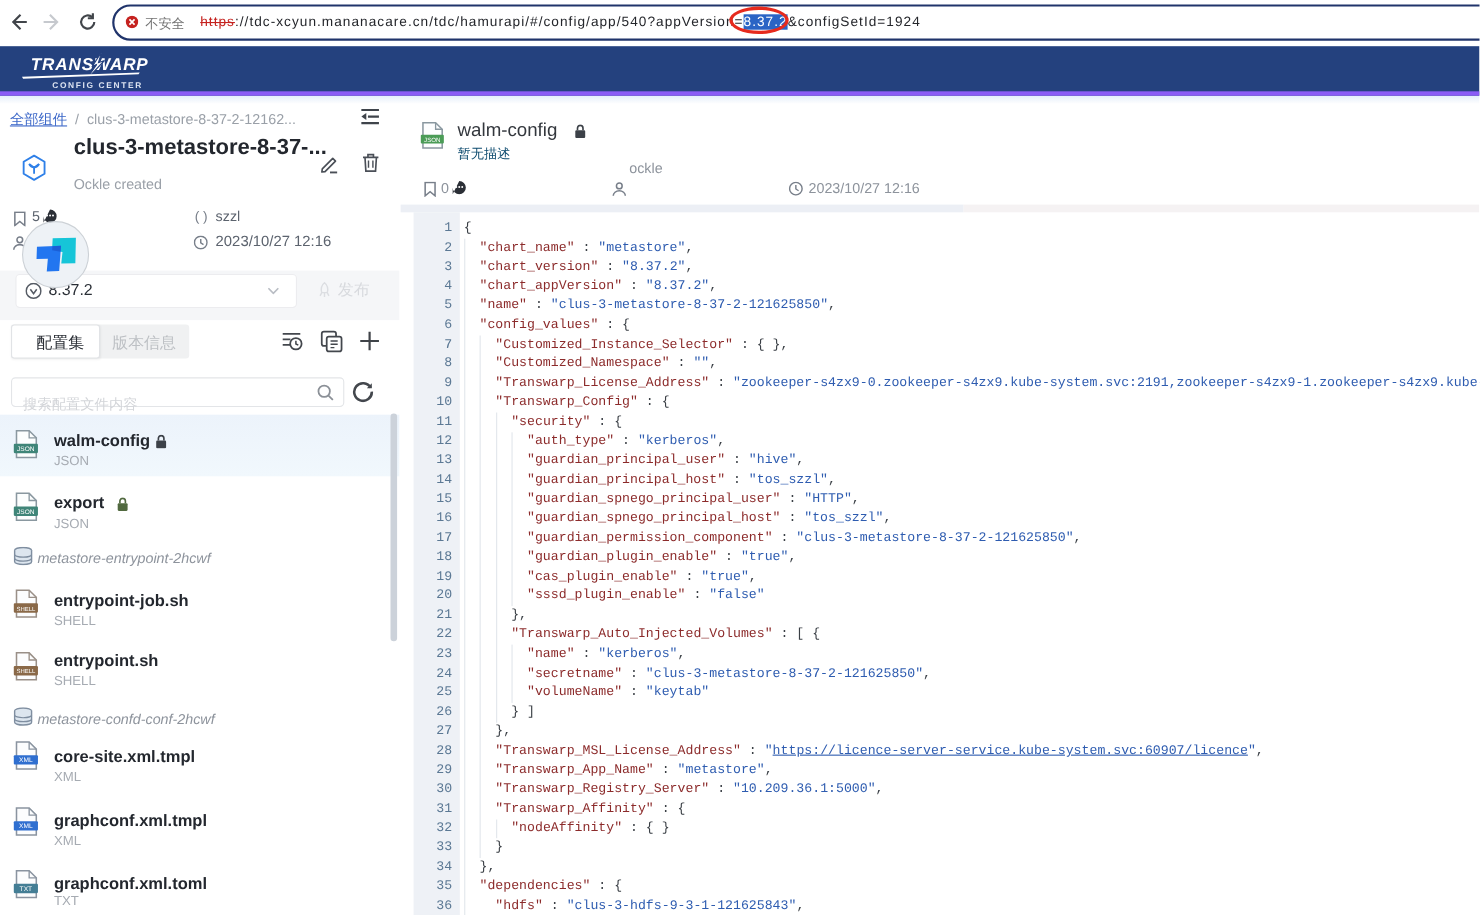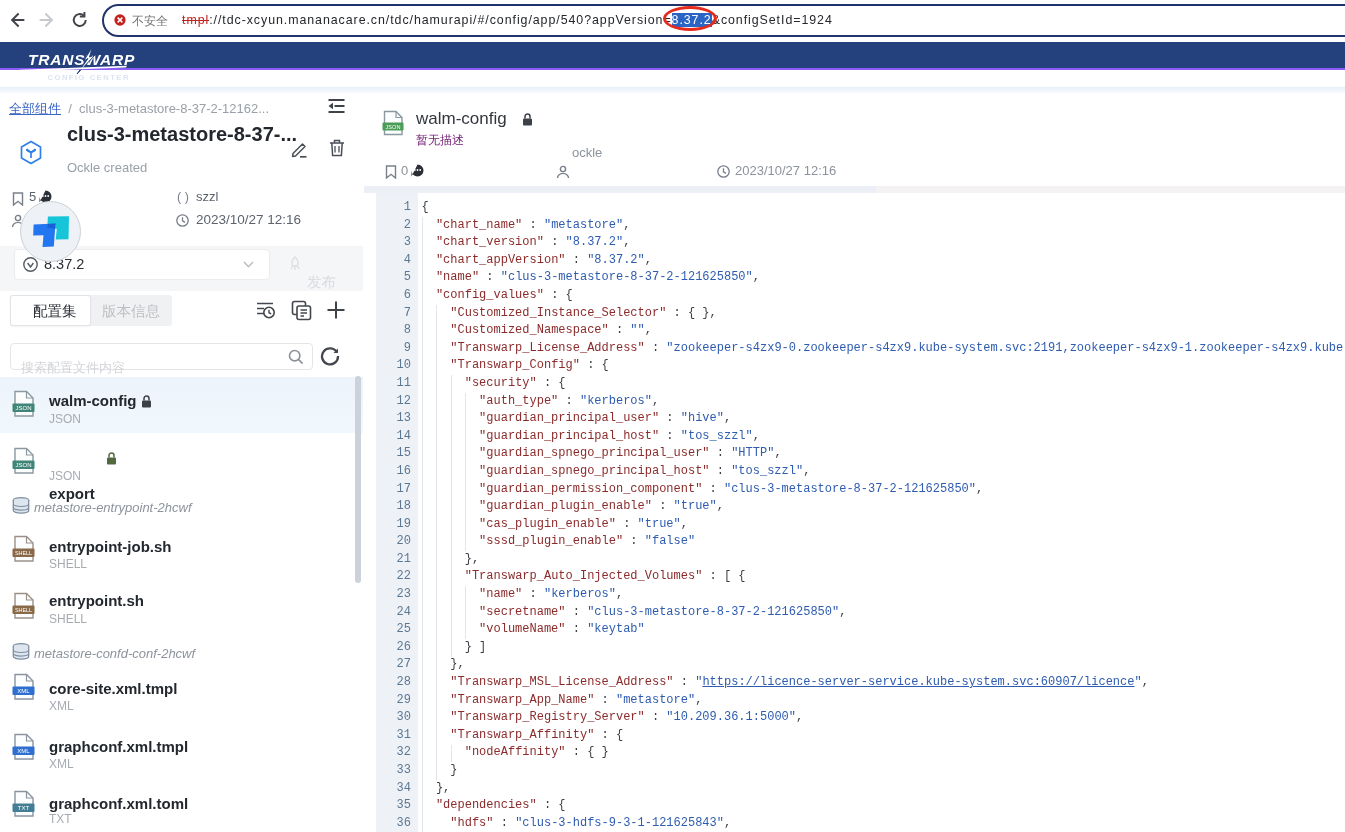--- a/index.html
+++ b/index.html
@@ -4,21 +4,21 @@
 <style>
   html,body{margin:0;padding:0;}
   body{width:1345px;height:832px;overflow:hidden;font-family:"Liberation Sans",sans-serif;background:#fff;}
   #app{position:relative;width:1345px;height:832px;overflow:hidden;}
   .abs{position:absolute;}
   
   #chrome{position:absolute;left:0;top:0;width:1345px;height:42px;background:#fff;}
   #pill{position:absolute;left:102px;top:4px;width:1280px;height:29px;border:2.4px solid #20346b;border-radius:17px;background:#fff;}
   .urltxt{position:absolute;left:182px;top:13px;font-size:12.4px;color:#24262b;white-space:nowrap;letter-spacing:.94px;}
   
-  #nav{position:absolute;left:0;top:42px;width:1345px;height:28px;background:#24417e;border-bottom:2px solid #8b5cf6;box-sizing:border-box;z-index:20;}
+  #nav{position:absolute;left:0;top:42px;width:1345px;height:45px;background:#24417e;border-bottom:4px solid #8b5cf6;box-sizing:border-box;z-index:20;}
   
   #stage{position:absolute;left:0;top:83px;width:1345px;height:749px;background:#fdfeff;}
   #side{position:absolute;left:0;top:0;width:398px;height:749px;background:#fff;border-right:1px solid #e7eaee;box-sizing:border-box;}
   #main{position:absolute;left:364px;top:0;width:981px;height:749px;background:#fff;overflow:hidden;}
   .meta{font-size:13px;color:#8d939c;}
   
   .fitem .nm{font-size:15px;font-weight:bold;color:#23272e;}
   .fitem .tp{font-size:12px;color:#a6abb2;}
   .small-it{font-size:13px;color:#8d939c;font-style:italic;}
   
@@ -44,21 +44,21 @@
     <svg class="abs" style="left:71px;top:11px" width="18" height="18" viewBox="0 0 22 22">
         <path d="M18 11 a7.3 7.3 0 1 1 -2.2-5.2" stroke="#41454a" stroke-width="2.4" fill="none"></path>
         <path d="M16.4 1.2 L16.4 6.8 L10.8 6.8" stroke="#41454a" stroke-width="2.4" fill="none"></path>
       </svg>
     <div id="pill"></div>
     <svg class="abs" style="left:114px;top:14px" width="12" height="12" viewBox="0 0 17 17">
         <circle cx="8.5" cy="8.5" r="8" fill="#c5221f"></circle>
         <path d="M5.2 5.2 L11.8 11.8 M11.8 5.2 L5.2 11.8" stroke="#fff" stroke-width="2.2"></path>
       </svg>
     <div class="abs" style="left:132px;top:13px;font-size:12px;color:#737373;">不安全</div>
-    <div class="urltxt"><span style="color:#c5221f;text-decoration:line-through;">tmpl</span>://tdc-xcyun.mananacare.cn/tdc/hamurapi/#/config/app/540?appVersion=<span style="background:#2a64c5;color:#fff;">8.37.2</span>&amp;configSetId=1924</div>
+    <div class="urltxt"><span style="color:#c5221f;text-decoration:line-through;">https</span>://tdc-xcyun.mananacare.cn/tdc/hamurapi/#/config/app/540?appVersion=<span style="background:#2a64c5;color:#fff;">8.37.2</span>&amp;configSetId=1924</div>
     <div class="abs" style="left:663px;top:6px;width:48px;height:19px;border:3.5px solid #e62a1d;border-radius:50%;"></div>
   </div>
   <div id="nav">
     <div class="abs" style="left:28px;top:9px;font-size:15.5px;font-weight:bold;font-style:italic;color:#fff;letter-spacing:.8px;">TRANSWARP</div>
     <svg class="abs" style="left:14px;top:4px;" width="125" height="30" viewBox="0 0 125 30">
         <path d="M78.5 1 L69.5 15 L74 12.5 L63 28 L81 9 L75.5 11 Z" fill="#fff" stroke="#24417e" stroke-width="1"></path>
         <path d="M6 23.8 L113 19.8 L112 21.5 L7 25.5 Z" fill="#fff"></path>
       </svg>
     <div class="abs" style="left:31.5px;top:31px;font-size:7.6px;font-weight:bold;color:#dde4f1;letter-spacing:1.5px;padding-left:16px;">CONFIG CENTER</div>
   </div>
@@ -121,21 +121,21 @@
           <circle cx="7.5" cy="7.5" r="6.7" stroke="#555b64" stroke-width="1.4" fill="none"></circle>
           <path d="M4.6 6 L7.5 10 L10.4 6" stroke="#555b64" stroke-width="1.4" fill="none"></path>
         </svg>
       <div class="abs" style="left:44px;top:173px;font-size:14.5px;color:#2a2f36;">8.37.2</div>
       <svg class="abs" style="left:243px;top:178px;" width="11" height="7" viewBox="0 0 11 7">
           <path d="M1 1 L5.5 5.7 L10 1" stroke="#b9bdc4" stroke-width="1.5" fill="none"></path>
         </svg>
       <svg class="abs" style="left:288px;top:173px;" width="14" height="15" viewBox="0 0 14 15">
           <path d="M7 1 C9.5 3 10.5 6.5 9.5 10 L4.5 10 C3.5 6.5 4.5 3 7 1 Z M4.5 10 L3 13 M9.5 10 L11 13 M7 10 V14" stroke="#dcdee2" stroke-width="1.3" fill="none"></path>
         </svg>
-      <div class="abs" style="left:307px;top:190px;font-size:14.5px;color:#d8dade;">发布</div>
+      <div class="abs" style="left:307px;top:171px;font-size:14.5px;color:#d8dade;">发布</div>
 
       <div class="abs" style="left:10px;top:212px;width:162px;height:31px;background:#f0f1f2;border-radius:3px;"></div>
       <div class="abs" style="left:10px;top:212px;width:81px;height:31px;background:#fff;border:1px solid #e1e3e6;border-radius:3px;box-sizing:border-box;box-shadow:0 1px 2px rgba(0,0,0,.05);"></div>
       <div class="abs" style="left:33px;top:219px;font-size:14.5px;color:#2b2f36;">配置集</div>
       <div class="abs" style="left:102px;top:219px;font-size:14.5px;color:#bdc0c4;">版本信息</div>
       <svg class="abs" style="left:254px;top:216px;" width="22" height="22" viewBox="0 0 22 22">
           <path d="M3 4.5 H19 M3 9.5 H10 M3 14.5 H10" stroke="#43474d" stroke-width="1.7"></path>
           <circle cx="15" cy="13.5" r="5.2" stroke="#43474d" stroke-width="1.6" fill="none"></circle>
           <path d="M15 10.8 V13.7 L17.2 14.8" stroke="#43474d" stroke-width="1.4" fill="none"></path>
         </svg>
@@ -174,21 +174,21 @@
             </svg>
           <div class="abs tp" style="left:49px;top:329px;">JSON</div>
           </div>
         <svg class="abs" style="left:12px;top:364px;" width="23" height="28" viewBox="0 0 23 28">
             <path d="M3 1.5 H14.5 L21 8 V26 H3 Z" stroke="#8a98a0" stroke-width="1.4" fill="#fcfefe"></path>
             <path d="M14.5 1.5 V8 H21" stroke="#8a98a0" stroke-width="1.2" fill="none"></path>
             <rect x="0.5" y="13.5" width="22" height="8.5" rx="1" fill="#3f8578"></rect>
             <text x="11.5" y="20" font-size="6" fill="#fff" text-anchor="middle" font-family="Liberation Sans">JSON</text>
           </svg>
         <div class="fitem">
-            <div class="abs nm" style="left:49px;top:366px;margin-top:36px;">export</div>
+            <div class="abs nm" style="left:49px;top:366px;">export</div>
           <svg class="abs" style="left:106px;top:369px;" width="11" height="13" viewBox="0 0 11 13">
               <path d="M3 5.5 V3.5 a2.5 2.5 0 0 1 5 0 V5.5" stroke="#51693f" stroke-width="1.5" fill="none"></path>
               <rect x="1" y="5.5" width="9" height="7" rx="1" fill="#51693f"></rect>
             </svg>
           <div class="abs tp" style="left:49px;top:386px;">JSON</div>
           </div>
         <svg class="abs" style="left:12px;top:414px;" width="18" height="17" viewBox="0 0 18 17">
             <ellipse cx="9" cy="3.2" rx="7.7" ry="2.5" stroke="#7f8ea0" stroke-width="1.3" fill="#dde6ef"></ellipse>
             <path d="M1.3 3.2 V13.6 a7.7 2.5 0 0 0 15.4 0 V3.2" stroke="#7f8ea0" stroke-width="1.3" fill="#dde6ef"></path>
             <path d="M1.3 7 a7.7 2.5 0 0 0 15.4 0 M1.3 10.6 a7.7 2.5 0 0 0 15.4 0" stroke="#7f8ea0" stroke-width="1.1" fill="none"></path>
@@ -258,21 +258,21 @@
           <path d="M2.5 1.5 H14 L20 7.5 V24.5 H2.5 Z" stroke="#8a98a0" stroke-width="1.4" fill="#fdfeff"></path>
           <path d="M14 1.5 V7.5 H20" stroke="#8a98a0" stroke-width="1.2" fill="none"></path>
           <rect x="0.5" y="12.5" width="21" height="8" rx="1" fill="#4b9c57"></rect>
           <text x="11" y="18.7" font-size="5.6" fill="#fff" text-anchor="middle" font-family="Liberation Sans">JSON</text>
         </svg>
       <div class="abs" style="left:52px;top:26px;font-size:17px;color:#33373d;">walm-config</div>
       <svg class="abs" style="left:158px;top:30px;" width="11" height="13" viewBox="0 0 11 13">
           <path d="M3 5.5 V3.5 a2.5 2.5 0 0 1 5 0 V5.5" stroke="#3c4148" stroke-width="1.5" fill="none"></path>
           <rect x="1" y="5.5" width="9" height="7" rx="1" fill="#3c4148"></rect>
         </svg>
-      <div class="abs" style="left:52px;top:49px;font-size:12px;color:#701a75;">暂无描述</div>
+      <div class="abs" style="left:52px;top:49px;font-size:12px;color:#0c4a6e;">暂无描述</div>
       <svg class="abs" style="left:21px;top:82px;" width="12" height="14" viewBox="0 0 12 14">
           <path d="M1.5 1 H10.5 V13 L6 9.3 L1.5 13 Z" stroke="#787f8a" stroke-width="1.4" fill="none"></path>
         </svg>
       <div class="abs meta" style="left:37px;top:80px;">0</div>
       <svg class="abs" style="left:47px;top:81px;" width="13" height="13" viewBox="0 0 13 13">
           <path d="M6.5 0.5 a6 6 0 1 1 -6 6 l0 6 z" fill="#2b2f36"></path>
           <circle cx="3.8" cy="6" r="0.9" fill="#fff"></circle>
           <circle cx="6.5" cy="6" r="0.9" fill="#fff"></circle>
           <circle cx="9.2" cy="6" r="0.9" fill="#fff"></circle>
         </svg>

